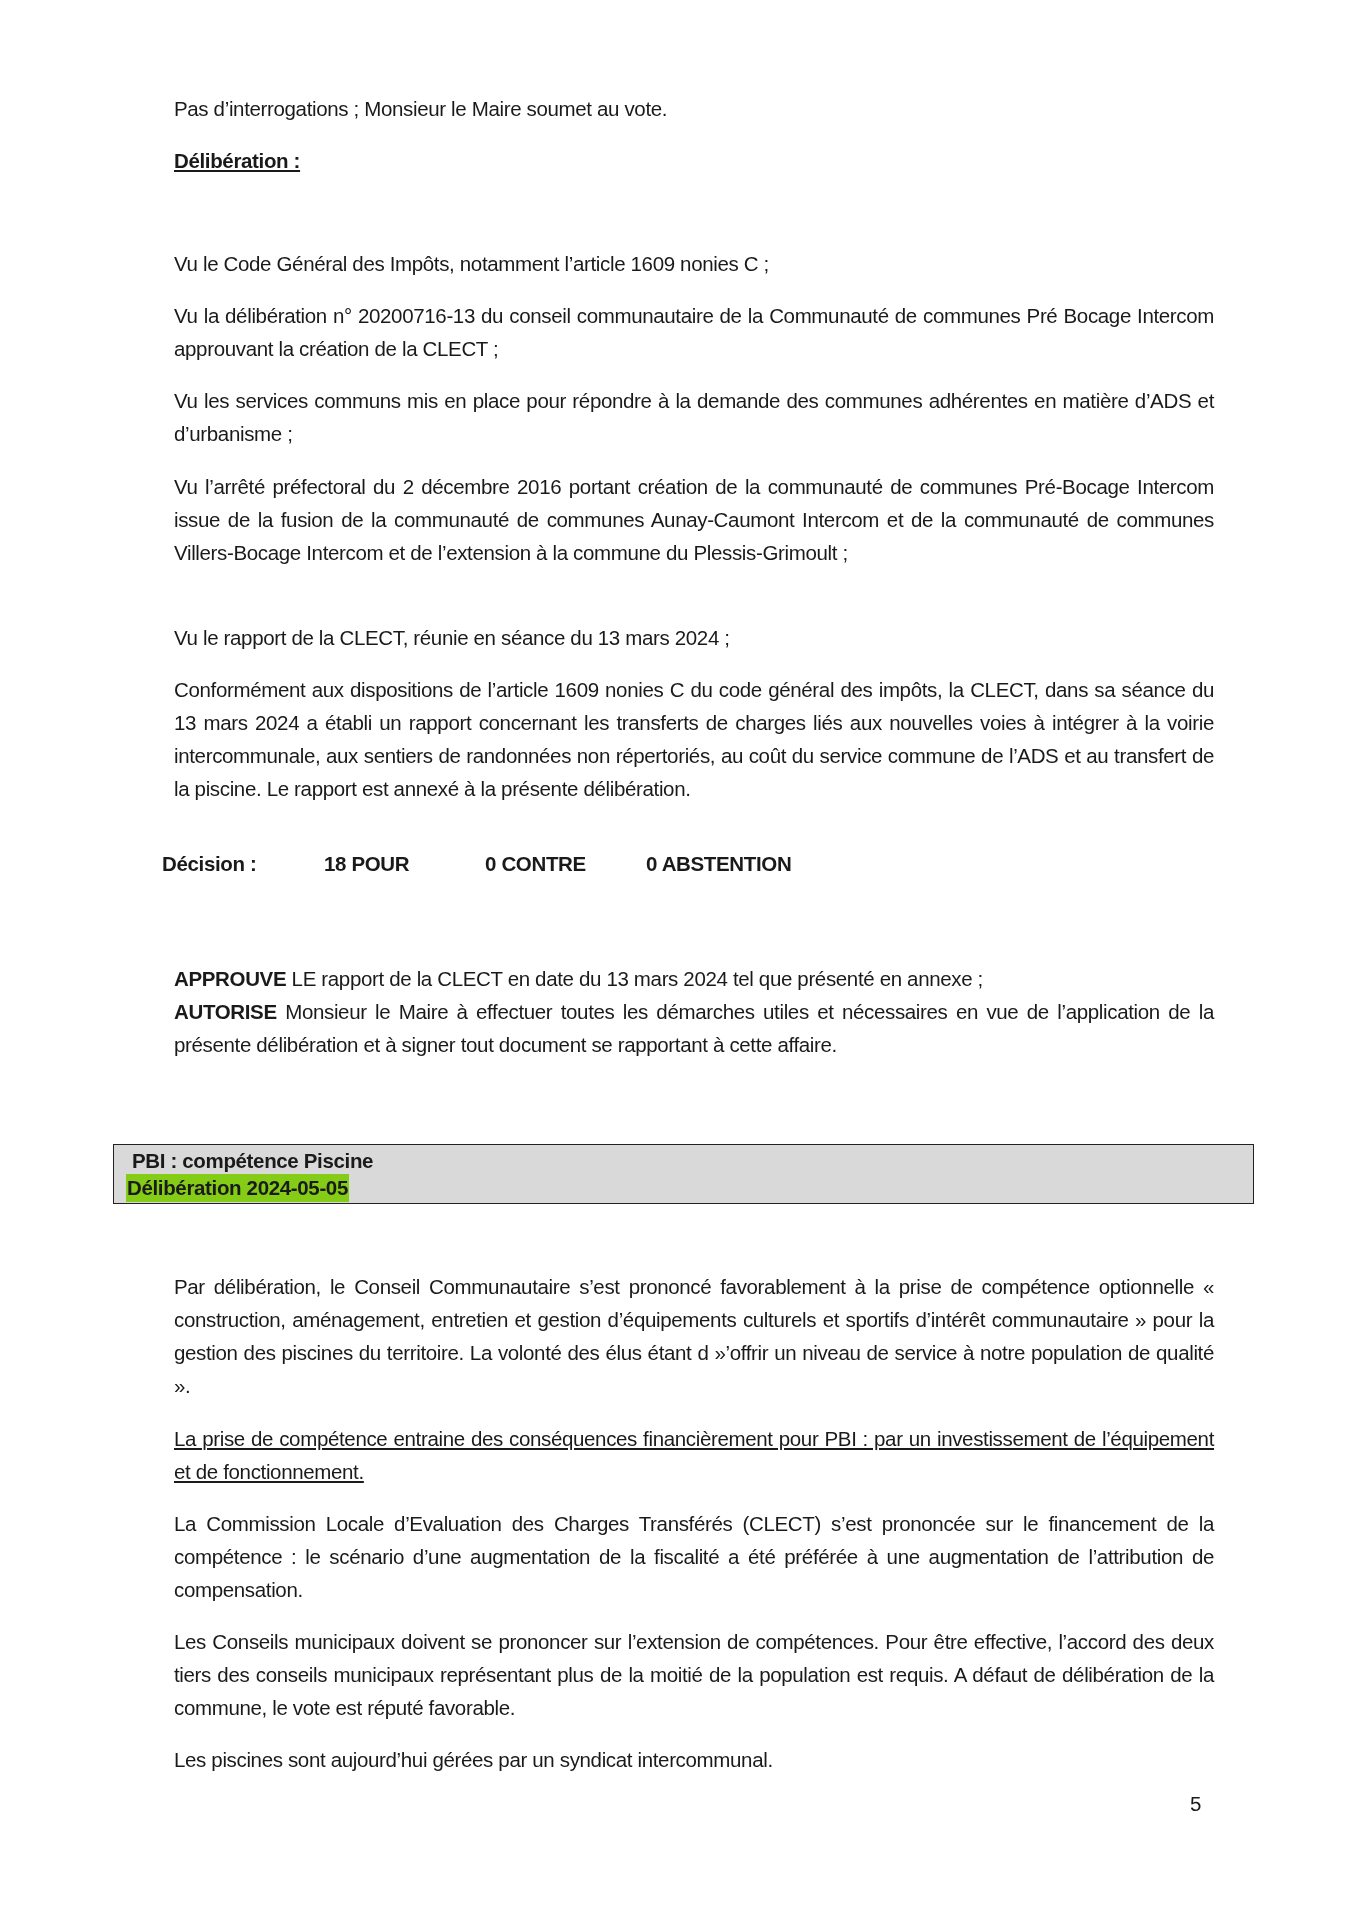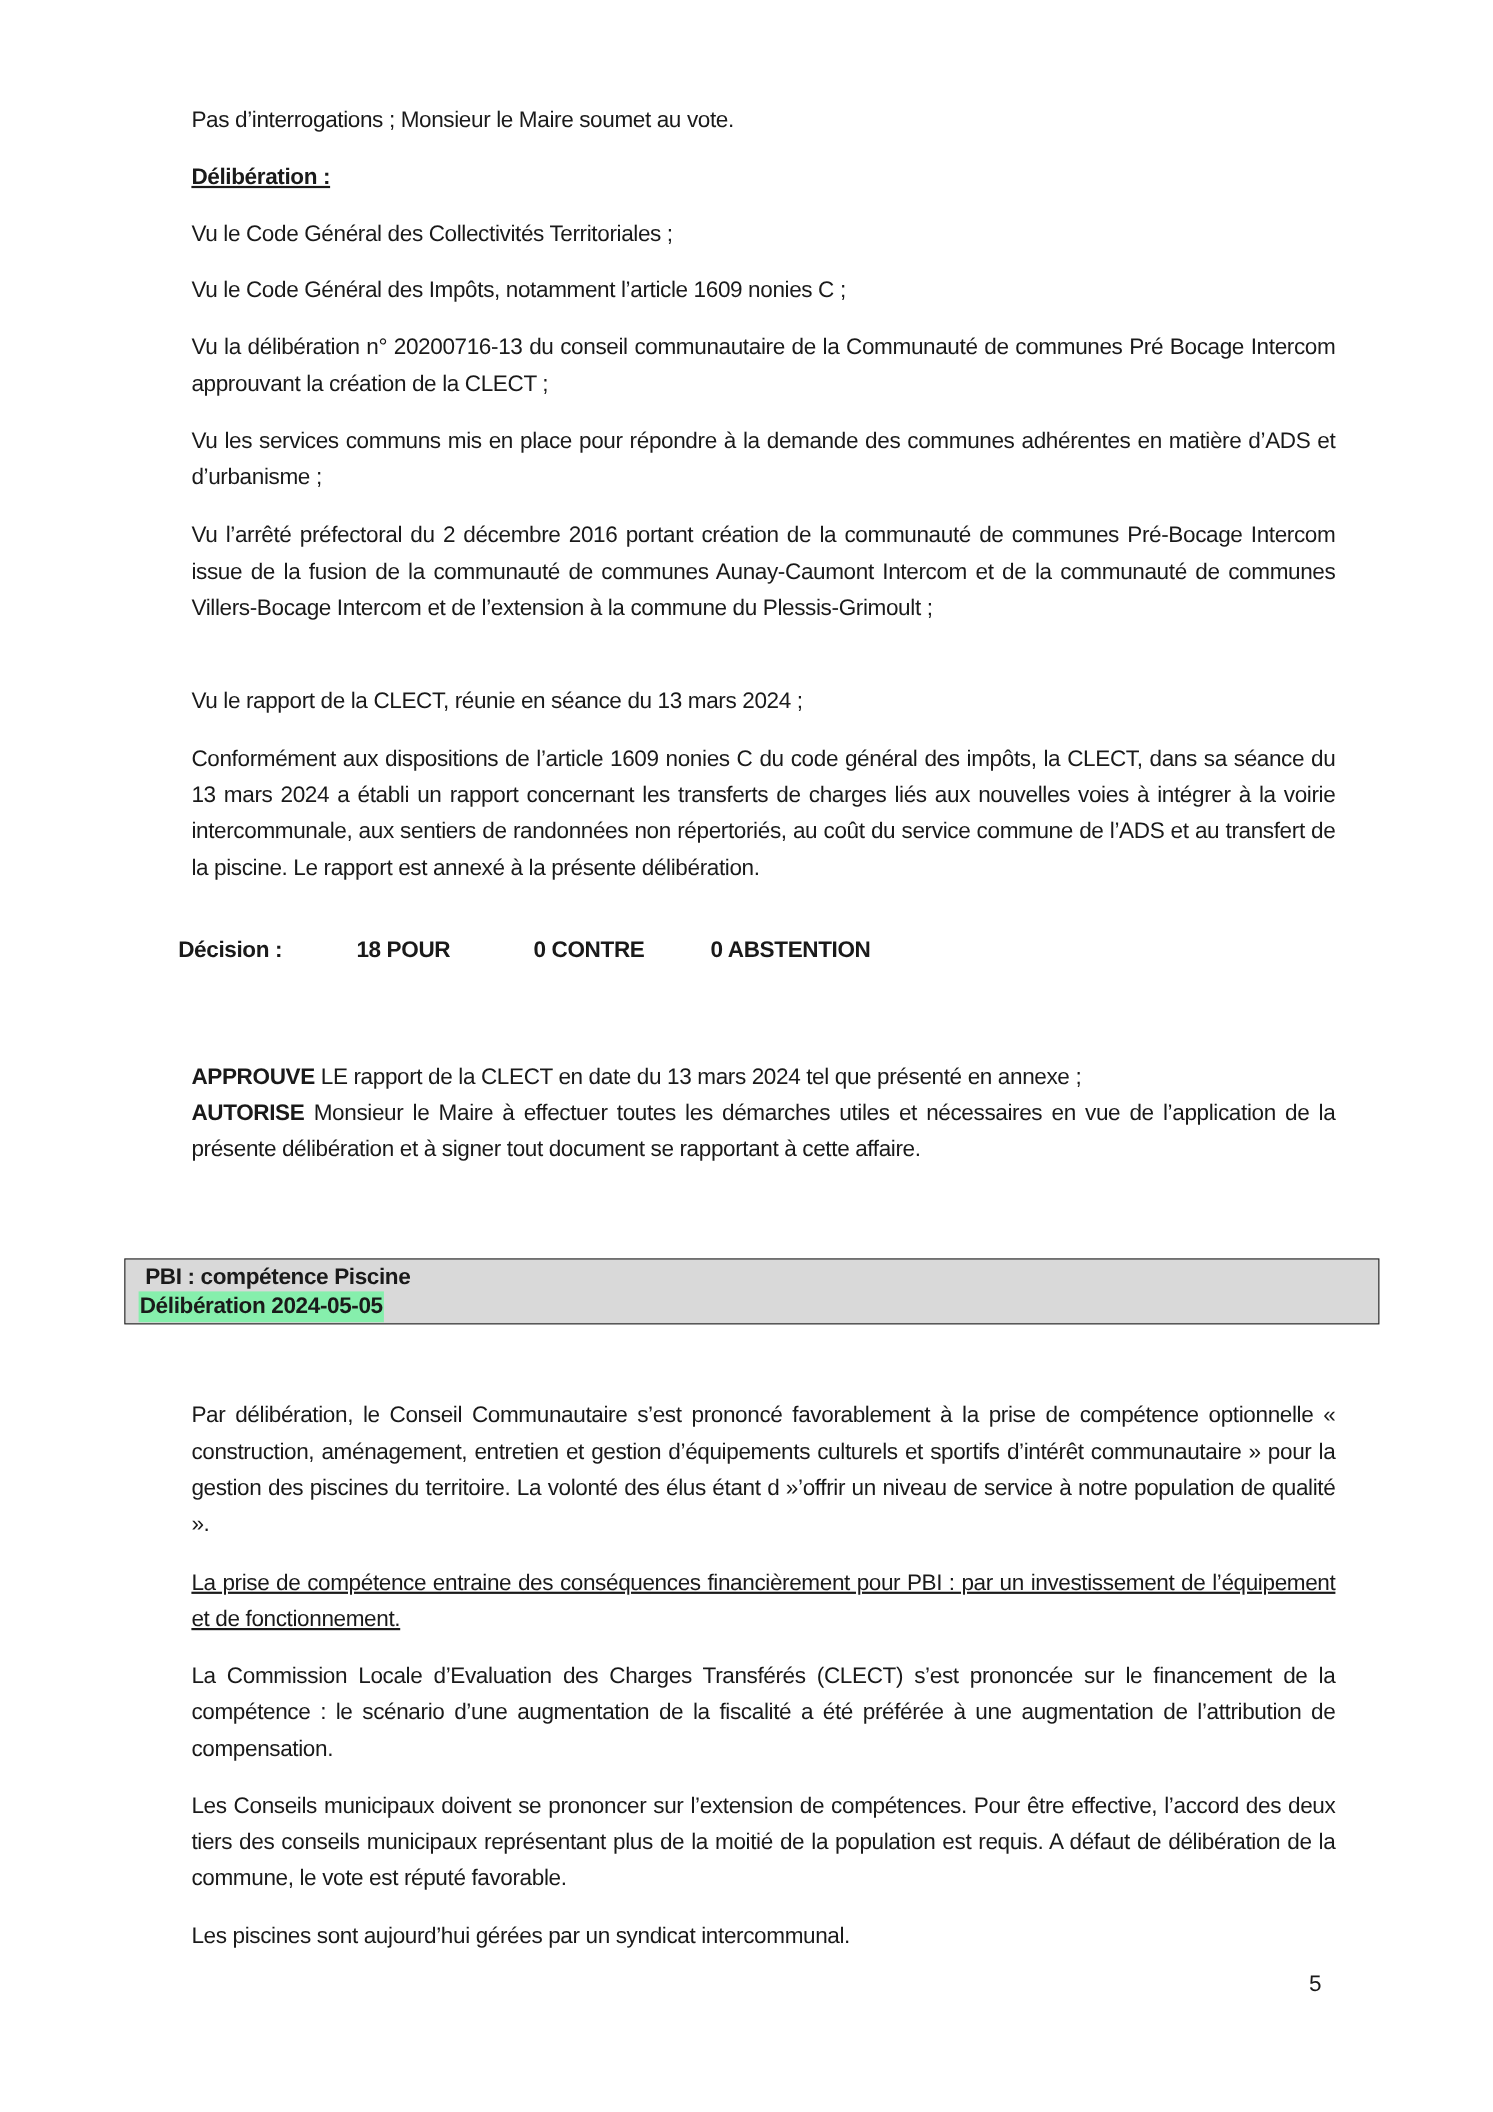--- a/index.html
+++ b/index.html
@@ -16,33 +16,32 @@
     .p.last { text-align-last: left; }
     .bold { font-weight: bold; }
     .underline { text-decoration: underline; }
     .decision { position: absolute; left: 162px; top: 847px; font-size: 20.5px; line-height: 33px; font-weight: bold; letter-spacing: -0.35px; }
     .decision span { position: absolute; white-space: nowrap; top: 0; }
     .section-box {
       position: absolute; left: 113px; top: 1144px; width: 1141px; height: 60px;
       background: #d9d9d9; border: 1.5px solid #222; box-sizing: border-box;
     }
     .section-title { position: absolute; left: 18px; top: 2px; font-size: 20.5px; line-height: 28px; font-weight: bold; letter-spacing: -0.35px; }
-    .section-ref { position: absolute; left: 12px; top: 29px; font-size: 20.5px; line-height: 28px; font-weight: bold; letter-spacing: -0.35px; background: #86efac; padding: 0 1px; }
+    .section-ref { position: absolute; left: 12px; top: 29px; font-size: 20.5px; line-height: 28px; font-weight: bold; letter-spacing: -0.35px; background: #84cc16; padding: 0 1px; }
     .page-number { position: absolute; left: 1190px; top: 1790px; font-size: 20.5px; line-height: 28px; }
   </style>
 </head>
 <body>
 
 <div class="page">
 
   <p class="p last" style="top:80px;">Pas d’interrogations ; Monsieur le Maire soumet au vote.</p>
 
   <p class="p last bold underline" style="top:132px;">Délibération :</p>
 
-  <p class="p last" style="top:184px;">Vu le Code Général des Collectivités Territoriales ;</p>
   <p class="p last" style="top:235px;">Vu le Code Général des Impôts, notamment l’article 1609 nonies C ;</p>
   <p class="p last" style="top:287px;">Vu la délibération n° 20200716-13 du conseil communautaire de la Communauté de communes Pré Bocage Intercom approuvant la création de la CLECT ;</p>
   <p class="p last" style="top:372px;">Vu les services communs mis en place pour répondre à la demande des communes adhérentes en matière d’ADS et d’urbanisme ;</p>
   <p class="p last" style="top:458px;">Vu l’arrêté préfectoral du 2 décembre 2016 portant création de la communauté de communes Pré-Bocage Intercom issue de la fusion de la communauté de communes Aunay-Caumont Intercom et de la communauté de communes Villers-Bocage Intercom et de l’extension à la commune du Plessis-Grimoult ;</p>
   <p class="p last" style="top:609px;">Vu le rapport de la CLECT, réunie en séance du 13 mars 2024 ;</p>
 
   <p class="p last" style="top:661px;">Conformément aux dispositions de l’article 1609 nonies C du code général des impôts, la CLECT, dans sa séance du 13 mars 2024 a établi un rapport concernant les transferts de charges liés aux nouvelles voies à intégrer à la voirie intercommunale, aux sentiers de randonnées non répertoriés, au coût du service commune de l’ADS et au transfert de la piscine. Le rapport est annexé à la présente délibération.</p>
 
   <div class="decision">
     <span style="left:0;">Décision :</span>

